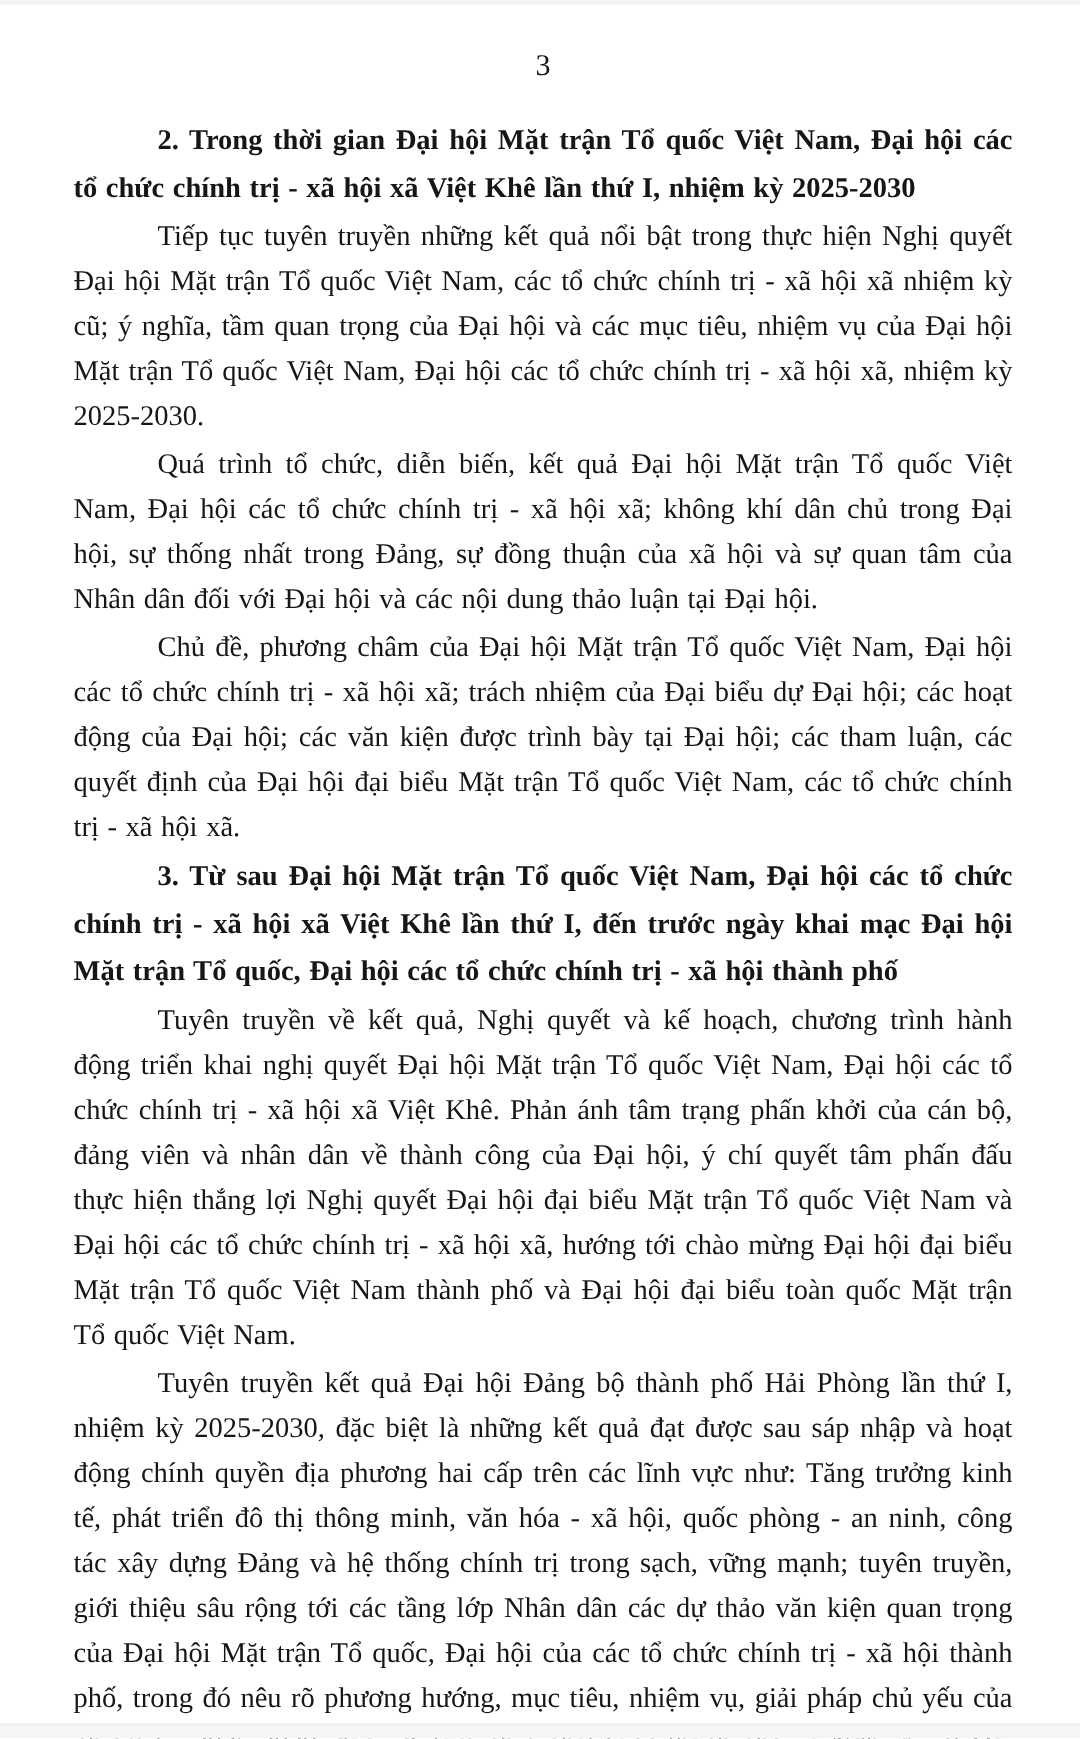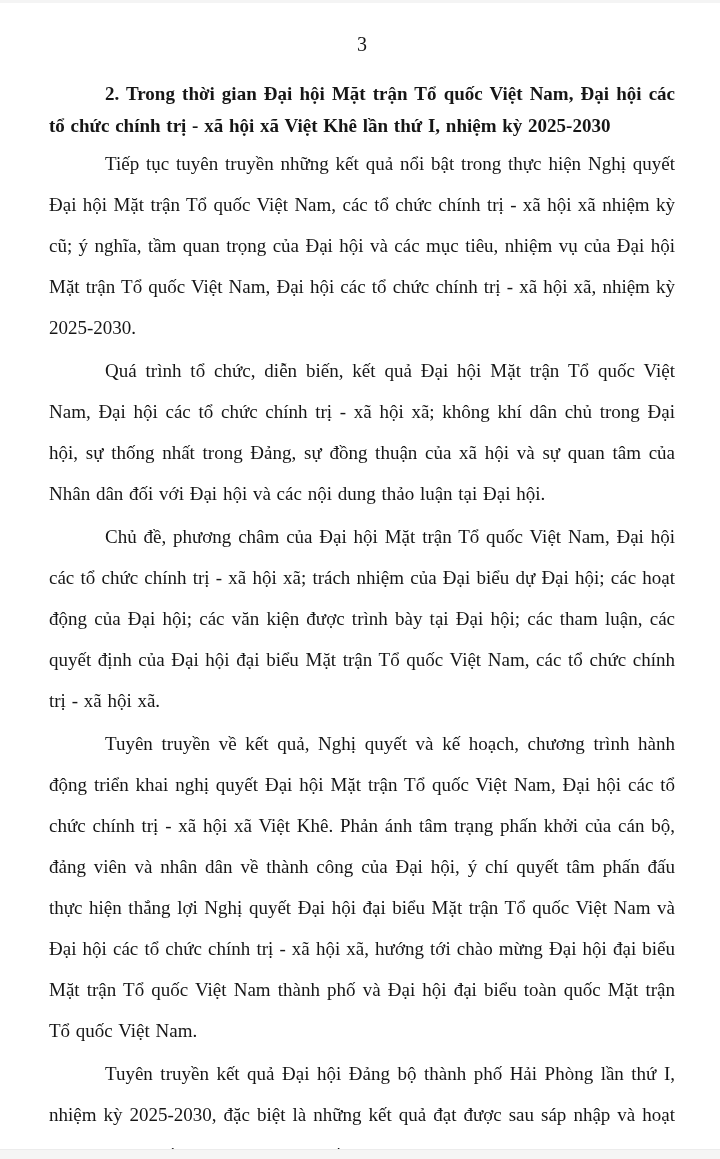--- a/index.html
+++ b/index.html
@@ -46,39 +46,40 @@
     font-size: 19px;
     text-indent: 56px;
     margin: 0 0 2px 0;
     word-spacing: 1px;
   }
   .heading {
     font-weight: bold;
     line-height: 31.5px;
   }
   .paragraph {
-    line-height: 41px;
+    line-height: 30px;
   }
 </style>
 </head>
 <body>
 
 <div class="page-top-edge"></div>
 
 <div class="content">
   <div class="page-number">3</div>
 
   <div class="block heading">2. Trong thời gian Đại hội Mặt trận Tổ quốc Việt Nam, Đại hội các tổ chức chính trị - xã hội xã Việt Khê lần thứ I, nhiệm kỳ 2025-2030</div>
 
   <div class="block paragraph">Tiếp tục tuyên truyền những kết quả nổi bật trong thực hiện Nghị quyết Đại hội Mặt trận Tổ quốc Việt Nam, các tổ chức chính trị - xã hội xã nhiệm kỳ cũ; ý nghĩa, tầm quan trọng của Đại hội và các mục tiêu, nhiệm vụ của Đại hội Mặt trận Tổ quốc Việt Nam, Đại hội các tổ chức chính trị - xã hội xã, nhiệm kỳ 2025-2030.</div>
 
   <div class="block paragraph">Quá trình tổ chức, diễn biến, kết quả Đại hội Mặt trận Tổ quốc Việt Nam, Đại hội các tổ chức chính trị - xã hội xã; không khí dân chủ trong Đại hội, sự thống nhất trong Đảng, sự đồng thuận của xã hội và sự quan tâm của Nhân dân đối với Đại hội và các nội dung thảo luận tại Đại hội.</div>
 
   <div class="block paragraph">Chủ đề, phương châm của Đại hội Mặt trận Tổ quốc Việt Nam, Đại hội các tổ chức chính trị - xã hội xã; trách nhiệm của Đại biểu dự Đại hội; các hoạt động của Đại hội; các văn kiện được trình bày tại Đại hội; các tham luận, các quyết định của Đại hội đại biểu Mặt trận Tổ quốc Việt Nam, các tổ chức chính trị - xã hội xã.</div>
 
+  <div class="block heading">3. Từ sau Đại hội Mặt trận Tổ quốc Việt Nam, Đại hội các tổ chức chính trị - xã hội xã Việt Khê lần thứ I, đến trước ngày khai mạc Đại hội Mặt trận Tổ quốc, Đại hội các tổ chức chính trị - xã hội thành phố</div>
 
   <div class="block paragraph">Tuyên truyền về kết quả, Nghị quyết và kế hoạch, chương trình hành động triển khai nghị quyết Đại hội Mặt trận Tổ quốc Việt Nam, Đại hội các tổ chức chính trị - xã hội xã Việt Khê. Phản ánh tâm trạng phấn khởi của cán bộ, đảng viên và nhân dân về thành công của Đại hội, ý chí quyết tâm phấn đấu thực hiện thắng lợi Nghị quyết Đại hội đại biểu Mặt trận Tổ quốc Việt Nam và Đại hội các tổ chức chính trị - xã hội xã, hướng tới chào mừng Đại hội đại biểu Mặt trận Tổ quốc Việt Nam thành phố và Đại hội đại biểu toàn quốc Mặt trận Tổ quốc Việt Nam.</div>
 
   <div class="block paragraph">Tuyên truyền kết quả Đại hội Đảng bộ thành phố Hải Phòng lần thứ I, nhiệm kỳ 2025-2030, đặc biệt là những kết quả đạt được sau sáp nhập và hoạt động chính quyền địa phương hai cấp trên các lĩnh vực như: Tăng trưởng kinh tế, phát triển đô thị thông minh, văn hóa - xã hội, quốc phòng - an ninh, công tác xây dựng Đảng và hệ thống chính trị trong sạch, vững mạnh; tuyên truyền, giới thiệu sâu rộng tới các tầng lớp Nhân dân các dự thảo văn kiện quan trọng của Đại hội Mặt trận Tổ quốc, Đại hội của các tổ chức chính trị - xã hội thành phố, trong đó nêu rõ phương hướng, mục tiêu, nhiệm vụ, giải pháp chủ yếu của nhiệm kỳ 2025-2030, gắn với tầm nhìn phát triển thành phố và Nghị quyết Đại hội Đảng bộ thành phố.</div>
 
 </div>
 
 <div class="page-bottom-edge"></div>
 
 </body></html>

